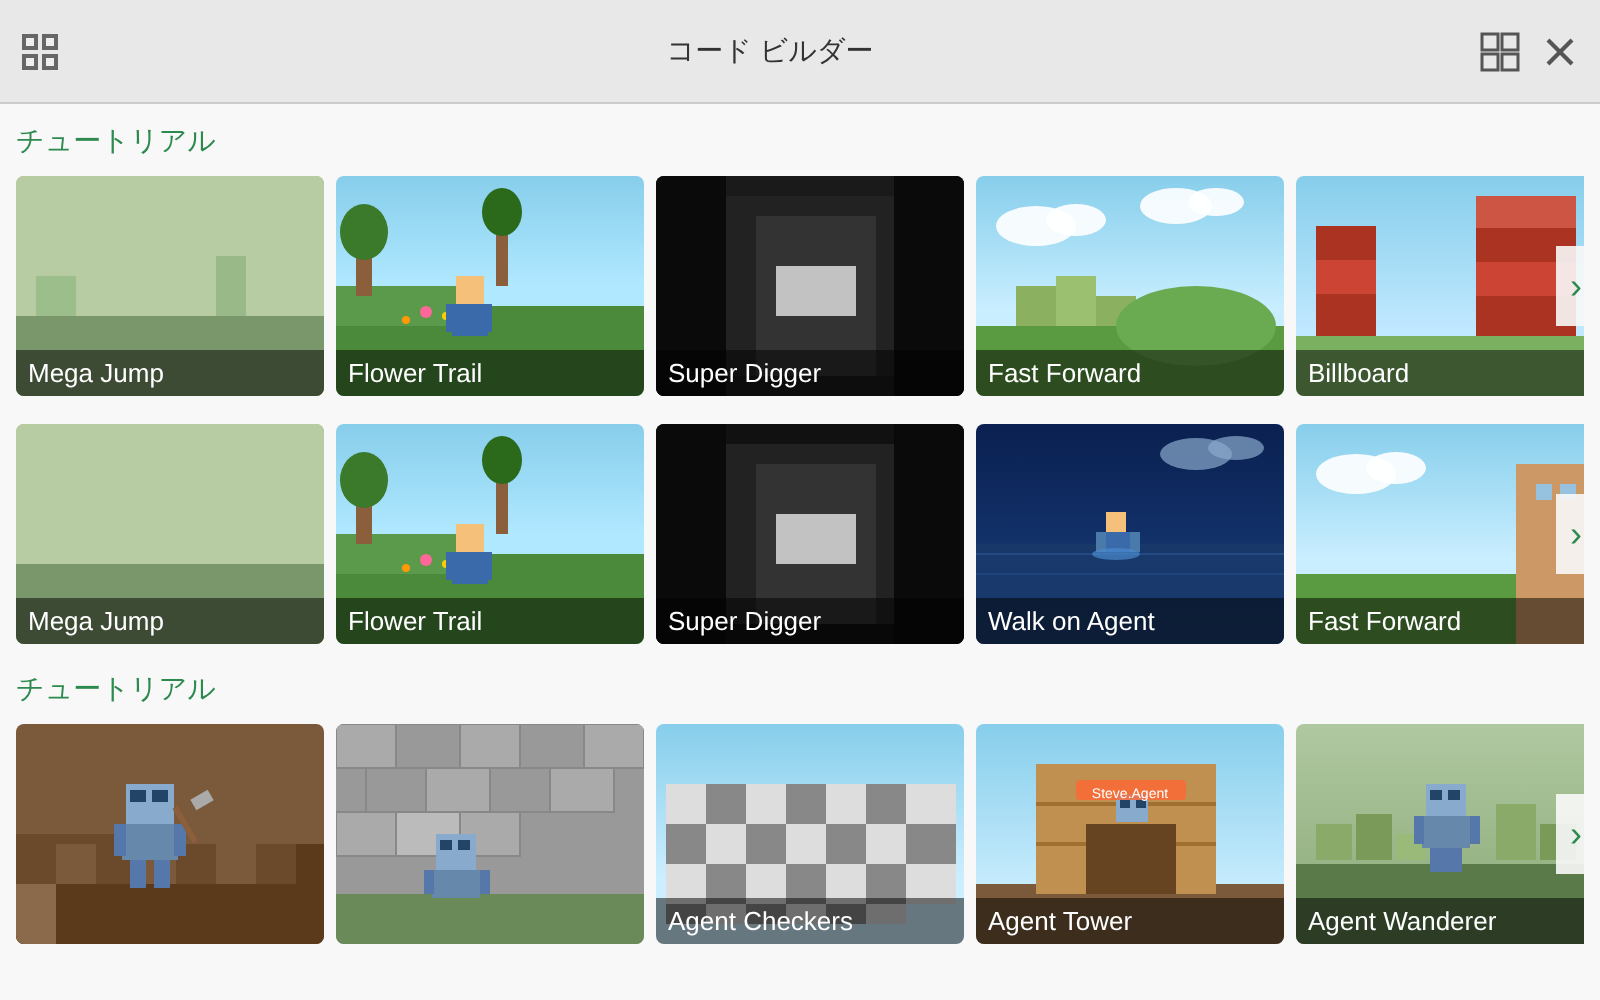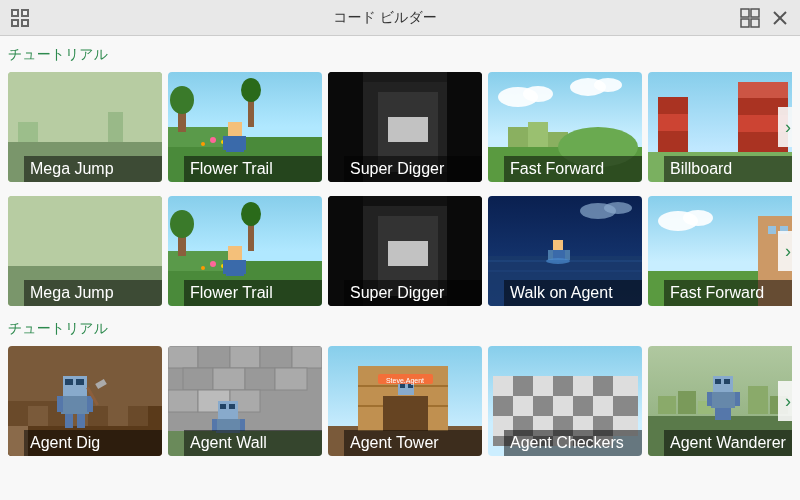--- a/index.html
+++ b/index.html
@@ -11,21 +11,21 @@
       background: #f0f0f0;
     }
 
     
     .title-bar {
       display: flex;
       align-items: center;
       justify-content: space-between;
       background: #e8e8e8;
       border-bottom: 1px solid #ccc;
-      height: 36px;
+      height: 52px;
       padding: 0 8px;
     }
     .title-bar-left, .title-bar-right {
       display: flex;
       align-items: center;
       gap: 6px;
     }
     .title-bar-center {
       flex: 1;
       text-align: center;
@@ -75,26 +75,26 @@
       border-radius: 4px;
       overflow: hidden;
       position: relative;
       flex-shrink: 0;
       cursor: pointer;
     }
 
     .card-label {
       position: absolute;
       bottom: 0;
-      left: 16px;
+      left: 0;
       right: 0;
       padding: 4px 6px;
       background: rgba(0,0,0,0.5);
       color: white;
-      font-size: 16px;
+      font-size: 13px;
     }
 
     .scroll-arrow {
       position: absolute;
       right: -6px;
       top: 50%;
       transform: translateY(-50%);
       width: 20px;
       height: 40px;
       background: rgba(248,248,248,0.9);
@@ -401,21 +401,20 @@
           <rect x="68" y="33" width="8" height="6" fill="#224466"></rect>
           <rect x="53" y="50" width="28" height="18" fill="#6688aa"></rect>
           <rect x="49" y="50" width="6" height="16" fill="#5577aa"></rect>
           <rect x="79" y="50" width="6" height="16" fill="#5577aa"></rect>
           <rect x="57" y="68" width="8" height="14" fill="#5577aa"></rect>
           <rect x="69" y="68" width="8" height="14" fill="#5577aa"></rect>
 
           <rect x="83" y="40" width="3" height="20" fill="#8B5E3C" transform="rotate(-30, 85, 50)"></rect>
           <rect x="88" y="35" width="10" height="6" fill="#aaa" transform="rotate(-30, 93, 38)"></rect>
         </svg>
-        <div class="card-label">Agent Dig</div>
       </div>
 
       <div class="card">
         <svg width="154" height="110" style="position:absolute;top:0;left:0;">
           <rect width="154" height="110" fill="#999"></rect>
 
           <rect x="0" y="0" width="30" height="22" fill="#aaa" stroke="#888" stroke-width="1"></rect>
           <rect x="30" y="0" width="32" height="22" fill="#999" stroke="#888" stroke-width="1"></rect>
           <rect x="62" y="0" width="30" height="22" fill="#aaa" stroke="#888" stroke-width="1"></rect>
           <rect x="92" y="0" width="32" height="22" fill="#999" stroke="#888" stroke-width="1"></rect>
@@ -430,49 +429,20 @@
 
           <rect y="85" width="154" height="25" fill="#6a8a5a"></rect>
 
           <rect x="50" y="55" width="20" height="18" fill="#88aacc"></rect>
           <rect x="52" y="58" width="6" height="5" fill="#224466"></rect>
           <rect x="61" y="58" width="6" height="5" fill="#224466"></rect>
           <rect x="48" y="73" width="24" height="14" fill="#6688aa"></rect>
           <rect x="44" y="73" width="5" height="12" fill="#5577aa"></rect>
           <rect x="72" y="73" width="5" height="12" fill="#5577aa"></rect>
         </svg>
-        <div class="card-label">Agent Wall</div>
-      </div>
-
-      <div class="card">
-        <svg width="154" height="110" style="position:absolute;top:0;left:0;">
-          <defs>
-            <linearGradient id="sky4" x1="0" y1="0" x2="0" y2="1">
-              <stop offset="0%" stop-color="#87ceeb"></stop>
-              <stop offset="80%" stop-color="#cceeff"></stop>
-            </linearGradient>
-          </defs>
-          <rect width="154" height="110" fill="url(#sky4)"></rect>
-          <rect y="80" width="154" height="30" fill="#7a5a3a"></rect>
-
-          <rect x="30" y="20" width="90" height="65" fill="#c09050"></rect>
-
-          <line x1="30" y1="40" x2="120" y2="40" stroke="#a07030" stroke-width="2"></line>
-          <line x1="30" y1="60" x2="120" y2="60" stroke="#a07030" stroke-width="2"></line>
-
-          <rect x="55" y="50" width="45" height="35" fill="#664422"></rect>
-
-          <rect x="70" y="35" width="16" height="14" fill="#88aacc"></rect>
-          <rect x="72" y="38" width="5" height="4" fill="#224466"></rect>
-          <rect x="80" y="38" width="5" height="4" fill="#224466"></rect>
-
-          <rect x="50" y="28" width="55" height="10" fill="#ff6633" opacity="0.8" rx="2"></rect>
-          <text x="77" y="37" fill="white" font-size="7" text-anchor="middle" font-family="Arial">Steve.Agent</text>
-        </svg>
-        <div class="card-label">Agent Tower</div>
       </div>
 
       <div class="card">
         <svg width="154" height="110" style="position:absolute;top:0;left:0;">
           <defs>
             <linearGradient id="sky5" x1="0" y1="0" x2="0" y2="1">
               <stop offset="0%" stop-color="#87ceeb"></stop>
               <stop offset="70%" stop-color="#cceeff"></stop>
             </linearGradient>
           </defs>
@@ -510,20 +480,48 @@
             <rect x="80" y="60" width="20" height="10" fill="#888888"></rect>
             <rect x="100" y="60" width="20" height="10" fill="#dddddd"></rect>
           </g>
         </svg>
         <div class="card-label">Agent Checkers</div>
       </div>
 
       <div class="card">
         <svg width="154" height="110" style="position:absolute;top:0;left:0;">
           <defs>
+            <linearGradient id="sky4" x1="0" y1="0" x2="0" y2="1">
+              <stop offset="0%" stop-color="#87ceeb"></stop>
+              <stop offset="80%" stop-color="#cceeff"></stop>
+            </linearGradient>
+          </defs>
+          <rect width="154" height="110" fill="url(#sky4)"></rect>
+          <rect y="80" width="154" height="30" fill="#7a5a3a"></rect>
+
+          <rect x="30" y="20" width="90" height="65" fill="#c09050"></rect>
+
+          <line x1="30" y1="40" x2="120" y2="40" stroke="#a07030" stroke-width="2"></line>
+          <line x1="30" y1="60" x2="120" y2="60" stroke="#a07030" stroke-width="2"></line>
+
+          <rect x="55" y="50" width="45" height="35" fill="#664422"></rect>
+
+          <rect x="70" y="35" width="16" height="14" fill="#88aacc"></rect>
+          <rect x="72" y="38" width="5" height="4" fill="#224466"></rect>
+          <rect x="80" y="38" width="5" height="4" fill="#224466"></rect>
+
+          <rect x="50" y="28" width="55" height="10" fill="#ff6633" opacity="0.8" rx="2"></rect>
+          <text x="77" y="37" fill="white" font-size="7" text-anchor="middle" font-family="Arial">Steve.Agent</text>
+        </svg>
+        <div class="card-label">Agent Tower</div>
+      </div>
+
+      <div class="card">
+        <svg width="154" height="110" style="position:absolute;top:0;left:0;">
+          <defs>
             <linearGradient id="sky6" x1="0" y1="0" x2="0" y2="1">
               <stop offset="0%" stop-color="#b0c8a0"></stop>
               <stop offset="100%" stop-color="#8aaa78"></stop>
             </linearGradient>
           </defs>
           <rect width="154" height="110" fill="url(#sky6)"></rect>
           <rect y="70" width="154" height="40" fill="#5a7a4a"></rect>
 
           <rect x="10" y="50" width="18" height="18" fill="#8aaa6a"></rect>
           <rect x="30" y="45" width="18" height="23" fill="#7a9a5a"></rect>

